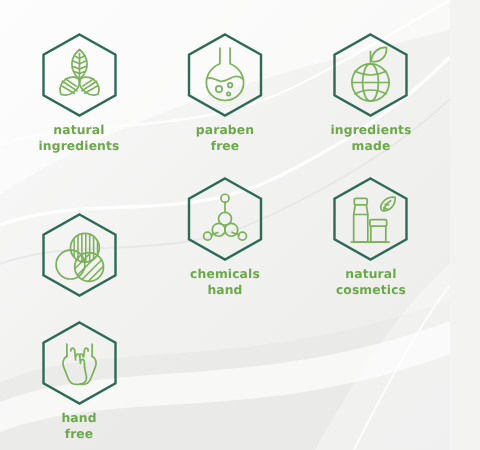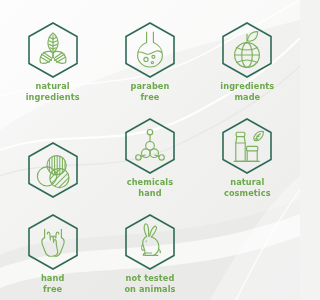--- a/index.html
+++ b/index.html
@@ -236,35 +236,15 @@
             <path d="M35.8,22 C35.8,19.8 33.6,19.4 33.2,21.6 L32.8,26"></path>
             <path d="M32.4,25.6 C32.2,23.6 30.2,23.4 30,25.4"></path>
             <path d="M38.4,25.6 C40.8,26.6 41.6,29.6 40.6,32.6 L37.6,40.2 C36.6,43 34,44.6 31,44.2"></path>
           </g>
         </svg>
       </div>
       <div class="badge-label">hand
 free</div>
     </div>
 
-    <div class="badge-cell">
-      <div class="badge-hex">
-        <svg viewBox="0 0 60 58">
-          <polygon points="30,3 54,16.5 54,43.5 30,57 6,43.5 6,16.5" fill="none" stroke="#2e6a58" stroke-width="1.6" stroke-linejoin="miter"></polygon>
-          <g fill="none" stroke="#7cb15c" stroke-width="1.15" stroke-linecap="round" stroke-linejoin="round">
-            <path d="M26.6,24.6 C25.2,21.4 23.6,16.4 24.4,13.6 C25.2,11 27.4,11.6 28,14.4 C28.6,17.2 28.8,21.6 28.6,24.2"></path>
-            <path d="M29.6,24.2 C30.2,21 32,16.6 33.8,15 C35.8,13.2 37.2,14.8 36.2,17.4 C35.2,20 33,23.2 31.4,25"></path>
-            <path d="M26.6,24.6 C23.8,26.2 22.4,29.2 22.8,32.2 C23.2,35.2 25,37.4 25,40.2 L25,43.4"></path>
-            <path d="M22.8,32.2 C21.6,33.6 21.2,35.4 21.8,37 C22.2,38.2 23.2,38.6 24,38"></path>
-            <path d="M31.4,25 C35.6,26.2 38.4,29.6 38.8,34 C39.2,38.4 37,41.6 33.6,43.4"></path>
-            <path d="M25,43.4 L37.8,43.4"></path>
-            <path d="M23.2,43.4 C23.2,41.8 24.2,41 25.8,41 L31.6,41"></path>
-            <path d="M38.4,36.6 C39.8,37.8 40.6,39.4 40.2,40.8"></path>
-            <circle cx="26.2" cy="29.2" r="0.7" fill="#7cb15c" stroke="none"></circle>
-          </g>
-        </svg>
-      </div>
-      <div class="badge-label">not tested
-on animals</div>
-    </div>
 
   </div>
 </div>
 
 </body></html>

